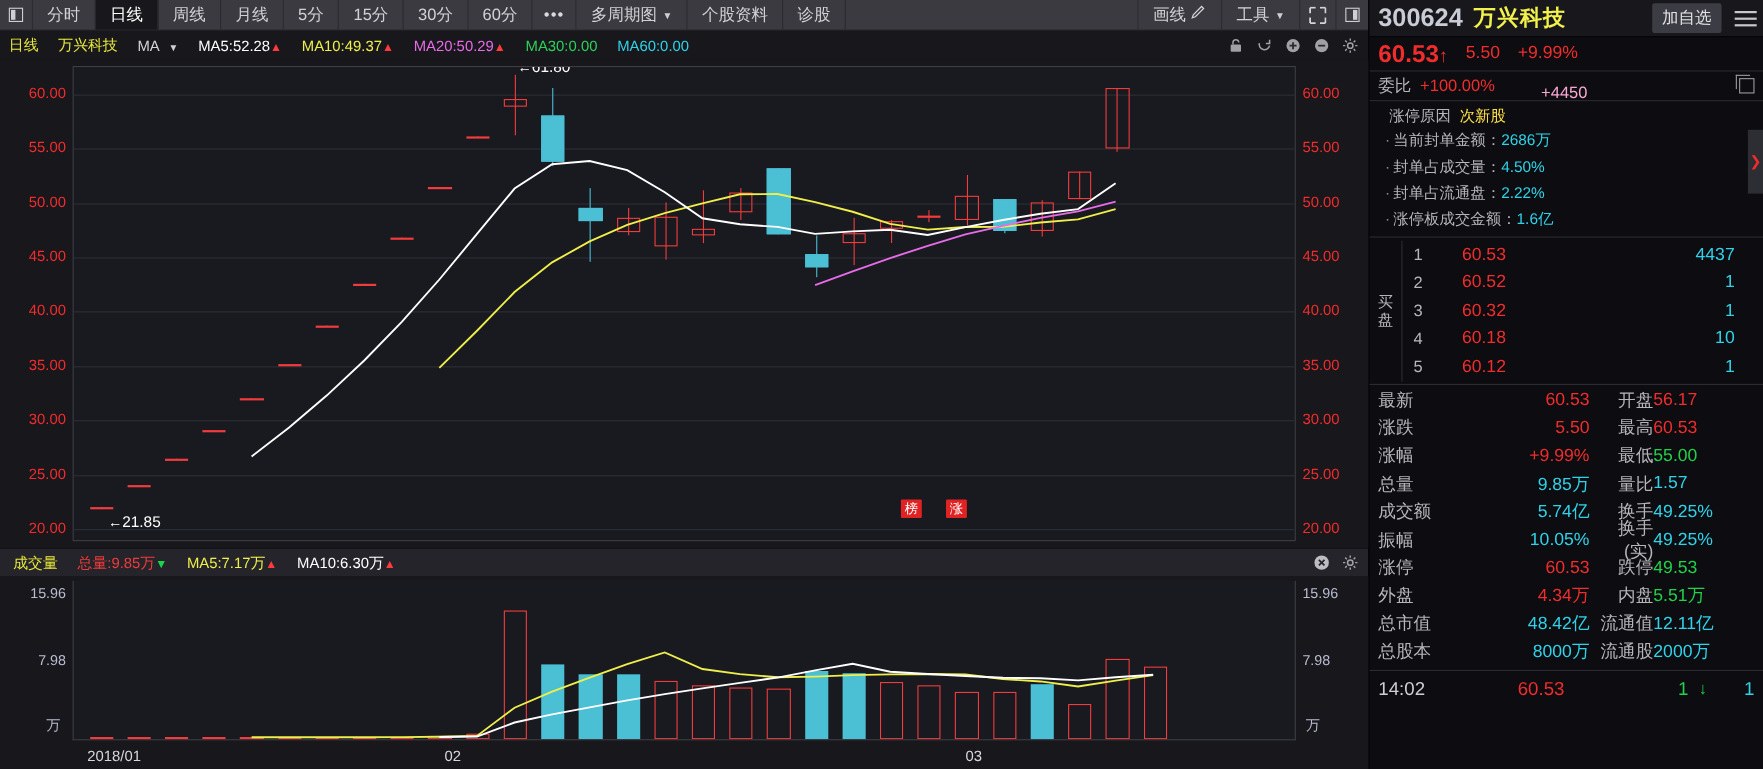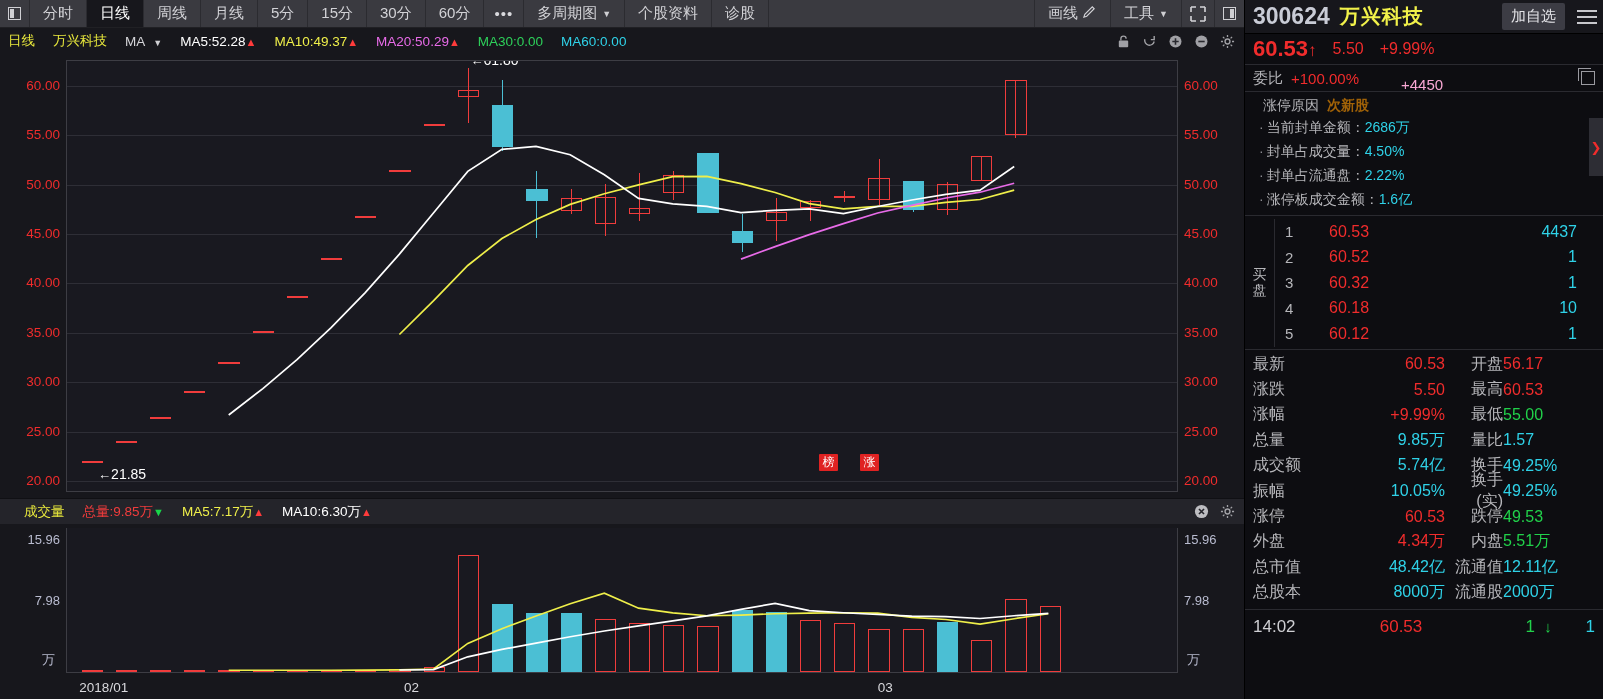--- a/index.html
+++ b/index.html
@@ -79,21 +79,21 @@
   .annot { position:absolute; font-size:14px; color:#ffffff; white-space:nowrap; }
   .badge-row { position:absolute; display:flex; gap:22px; }
   .badge {
     background:#e02222; color:#fff; font-size:12px; width:19px; height:17px;
     display:flex; align-items:center; justify-content:center; border-radius:1px;
   }
 
   
   #vol-head {
     height:26px; flex:0 0 26px; background:#24242a; display:flex; align-items:center;
-    font-size:13.5px; padding-left:24px; border-top:1px solid #101014;
+    font-size:13.5px; padding-left:12px; border-top:1px solid #101014;
   }
   #vol-head .seg { margin-right:18px; white-space:nowrap; }
   #vol-head-icons { margin-left:auto; display:flex; align-items:center; gap:11px; padding-right:9px; }
 
   
   #vol-wrap { position:relative; flex:1; background:#17171c; }
   #vol-plot {
     position:absolute; left:66px; right:66px; top:4px; bottom:26px;
     border-left:1px solid #3d3d44; border-right:1px solid #3d3d44;
     border-bottom:1px solid #3d3d44; background:#191920; overflow:hidden;
@@ -134,21 +134,21 @@
     border-top:1px solid #2a2a30; border-bottom:1px solid #2a2a30; gap:8px;
   }
   #r-weibi .lab { font-size:15px; color:#b6b6ba; }
   #r-weibi .v1 { font-size:15px; color:#f02c2c; }
   #r-weibi .v2 { font-size:15px; color:#f9a8d4; margin-left:34px;margin-top:12px; }
   #r-weibi .copy { margin-left:auto; width:14px; height:14px; border:1.5px solid #9a9aa0; position:relative; }
   #r-weibi .copy:before { content:""; position:absolute; left:-4px; top:-4px; width:12px; height:12px; border:1.5px solid #9a9aa0; border-right:none; border-bottom:none; }
 
   #r-reason { padding:5px 0 4px 0; border-bottom:1px solid #2a2a30; position:relative; }
   .reason-title { font-size:14px; padding-left:18px; color:#b6b6ba; }
-  .reason-title b { color:#a16207; font-weight:bold; margin-left:8px; }
+  .reason-title b { color:#fde047; font-weight:normal; margin-left:8px; }
   .reason-li { font-size:14px; padding:4px 0 2px 14px; color:#b6b6ba; }
   .reason-li:before { content:"·"; color:#8a8a90; margin-right:3px; }
   .reason-li b { color:#2fd2e8; font-weight:normal; }
   #r-arrow {
     position:absolute; right:0; top:26px; width:14px; height:58px; background:#2d2d34;
     display:flex; align-items:center; justify-content:center; color:#f02c2c; font-size:13px; cursor:pointer;
   }
 
   #r-bids { display:flex; border-bottom:1px solid #2a2a30; padding:3px 0 2px 0; }
   #bid-label {

